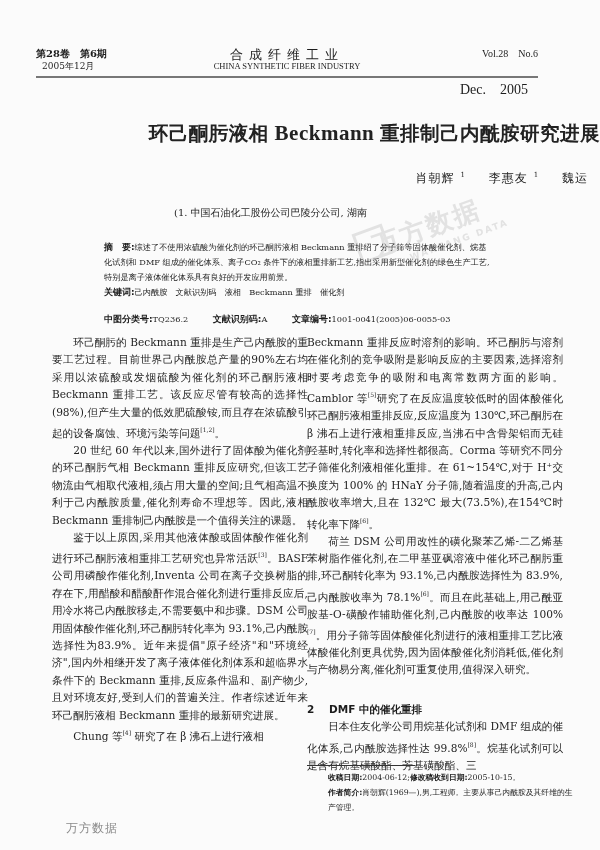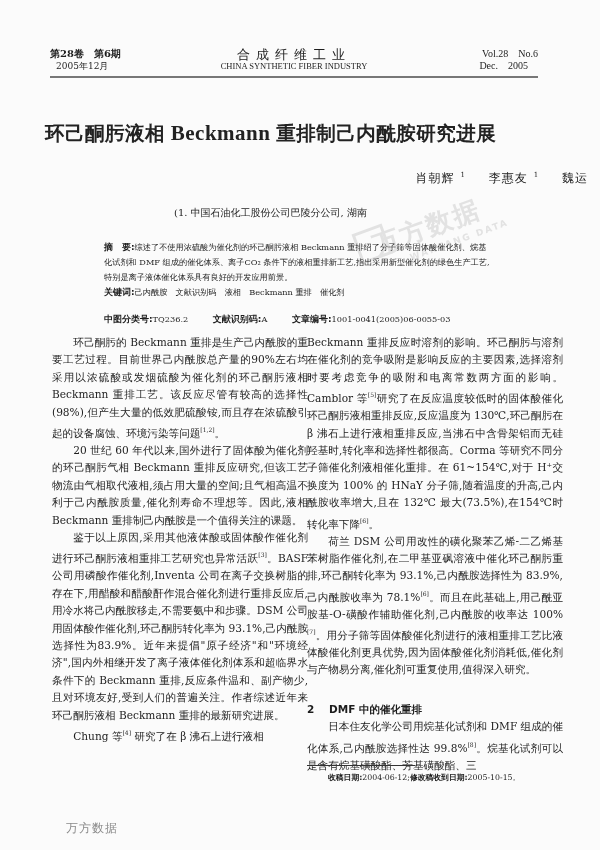--- a/index.html
+++ b/index.html
@@ -1,27 +1,27 @@
 <!DOCTYPE html>
 <html><head>
 <meta charset="utf-8">
 <style>
   html,body{margin:0;padding:0;background:#fbfbfb;}
   body{width:600px;height:850px;position:relative;overflow:hidden;
        font-family:"DejaVu Serif",serif;color:#1d1d1d;}
-  .hdr{position:absolute;left:50px;right:62px;top:48px;height:42px;}
+  .hdr{position:absolute;left:36px;right:62px;top:48px;height:42px;}
   .hdr-left{position:absolute;left:0;top:0;font-size:10px;line-height:12px;font-weight:bold;}
   .hdr-left .sub{padding-left:6px;font-weight:normal;font-size:9px;}
   .hdr-center{position:absolute;left:0;right:0;top:0;text-align:center;}
   .hdr-center .cn{font-size:13px;letter-spacing:6px;line-height:13px;}
   .hdr-center .en{font-family:"Liberation Serif",serif;font-size:8.5px;line-height:11px;}
   .hdr-right{position:absolute;right:0;top:0;text-align:right;font-family:"Liberation Serif",serif;font-size:10px;line-height:12px;}
-  .hdr-right .sub{font-size:10px;padding-right:10px;}
+  .hdr-right .sub{font-size:14px;padding-right:10px;margin-top:24px;}
   .hdr-rule{position:absolute;left:0;right:0;top:28px;height:2px;background:#777;}
-  .title{position:absolute;left:0;right:0;top:120px;text-align:left;font-family:"DejaVu Sans",sans-serif;font-weight:bold;font-size:19.5px;letter-spacing:0.5px;color:#222;margin-left:45px;}
+  .title{position:absolute;left:0;right:0;top:120px;text-align:right;font-family:"DejaVu Sans",sans-serif;font-weight:bold;font-size:19.5px;letter-spacing:0.5px;color:#222;margin-left:45px;}
   .title .latin{font-family:"Liberation Serif",serif;font-size:21px;}
   .authors{position:absolute;left:0;right:0;top:170px;text-align:right;font-size:12px;letter-spacing:1px;}
   .authors span{margin:0 6px;}
   .authors sup{font-size:7px;}
   .affil{position:absolute;left:174px;top:204px;font-size:10px;line-height:17px;}
   .abstract{position:absolute;left:104px;width:390px;top:240px;font-size:8.2px;line-height:15px;}
   .abstract .lbl{font-family:"DejaVu Sans",sans-serif;font-weight:bold;font-size:9px;margin-top:46px;}
   .meta{position:absolute;left:104px;top:313px;font-size:8.2px;}
   .meta .lbl{font-family:"DejaVu Sans",sans-serif;font-weight:bold;font-size:9px;}
   .meta .gap{display:inline-block;width:22px;}
@@ -101,15 +101,16 @@
 <div class="col right">
   <p style="text-indent:0"><span>Beckmann 重排反应时溶剂的影响。环己酮肟与溶剂在催化剂的竞争吸附是影响反应的主要因素,选择溶剂时要考虑竞争的吸附和电离常数两方面的影响。Camblor 等</span><sup>[5]</sup><span>研究了在反应温度较低时的固体酸催化环己酮肟液相重排反应,反应温度为 130℃,环己酮肟在 β 沸石上进行液相重排反应,当沸石中含骨架铝而无硅羟基时,转化率和选择性都很高。Corma 等研究不同分子筛催化剂液相催化重排。在 61~154℃,对于 H⁺交换度为 100% 的 HNaY 分子筛,随着温度的升高,己内酰胺收率增大,且在 132℃ 最大(73.5%),在154℃时转化率下降</span><sup>[6]</sup><span>。</span></p>
   <p><span>荷兰 DSM 公司用改性的磺化聚苯乙烯-二乙烯基苯树脂作催化剂,在二甲基亚砜溶液中催化环己酮肟重排,环己酮转化率为 93.1%,己内酰胺选择性为 83.9%,己内酰胺收率为 78.1%</span><sup>[6]</sup><span>。而且在此基础上,用己酰亚胺基-O-磺酸作辅助催化剂,己内酰胺的收率达 100%</span><sup>[7]</sup><span>。用分子筛等固体酸催化剂进行的液相重排工艺比液体酸催化剂更具优势,因为固体酸催化剂消耗低,催化剂与产物易分离,催化剂可重复使用,值得深入研究。</span></p>
   <div class="sec" style="margin-top:22px"><span class="num">2</span><span>DMF 中的催化重排</span></div>
   <p><span>日本住友化学公司用烷基化试剂和 DMF 组成的催化体系,己内酰胺选择性达 99.8%</span><sup>[8]</sup><span>。烷基化试剂可以是含有烷基磺酸酯、芳基磺酸酯、三</span></p>
 </div>
 
 <div class="foot-rule"></div>
 <div class="footnote">
   <div><span class="lbl">收稿日期:</span><span>2004-06-12;</span><span class="lbl">修改稿收到日期:</span><span>2005-10-15。</span></div>
+  <div><span class="lbl">作者简介:</span><span>肖朝辉(1969—),男,工程师。主要从事己内酰胺及其纤维的生产管理。</span></div>
 </div>
 
 <div class="wm-bottom">万方数据</div>
 
 </body></html>

